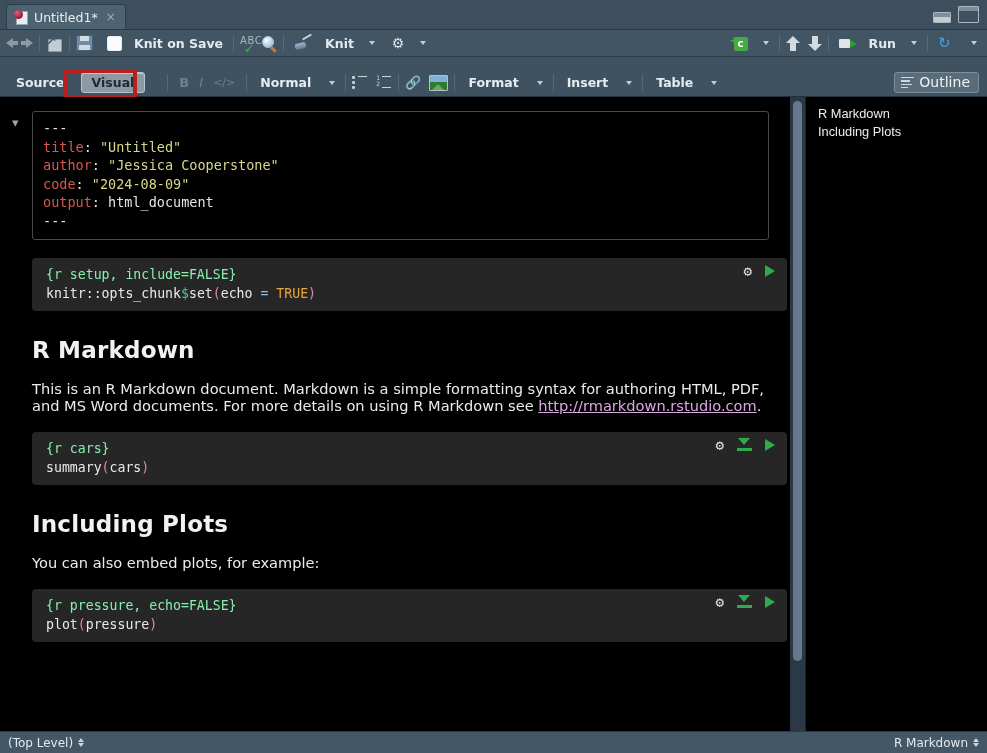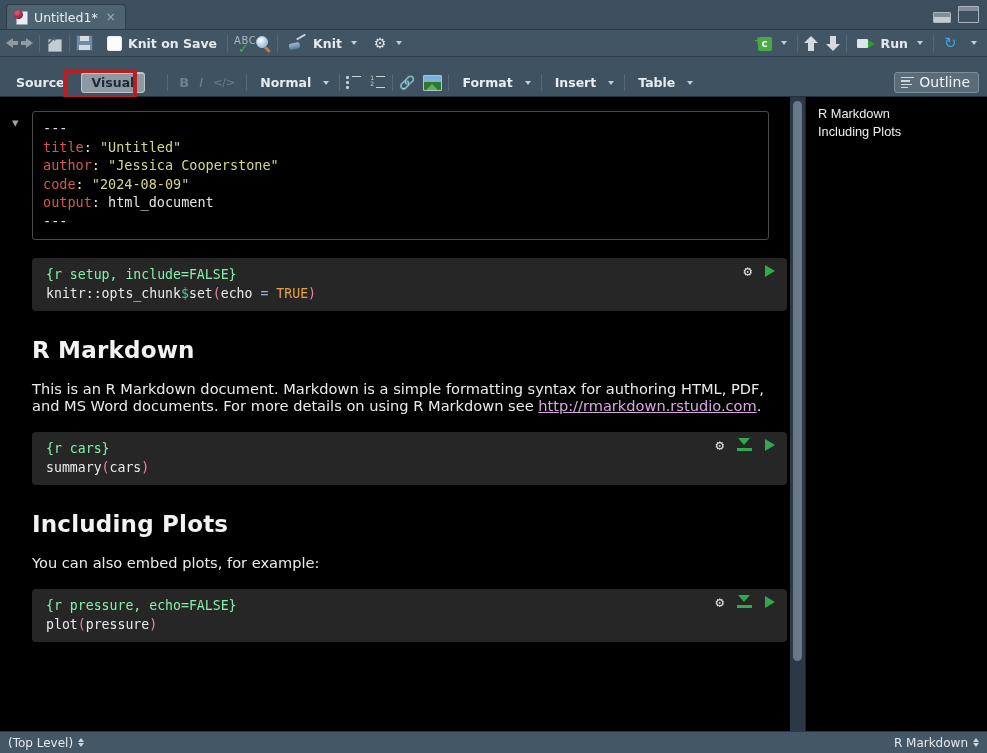--- a/index.html
+++ b/index.html
@@ -73,21 +73,21 @@
     height: 26px;
     background: #425565;
     display: flex; align-items: center;
     padding: 0 6px;
     border-bottom: 1px solid #2e3d49;
     color: #dbe3e9; font-size: 12.5px;
   }
   .tb-group { display: flex; align-items: center; gap: 3px; }
   .tb-sep { width: 1px; height: 17px; background: #56697a; margin: 0 6px; }
   .tb-btn {
-    display: flex; align-items: center; gap: 6px;
+    display: flex; align-items: center; gap: 12px;
     padding: 1px 4px; border-radius: 3px;
     color: #e3e9ee; font-size: 12.5px; white-space: nowrap;
   }
   .caret { width: 0; height: 0; border-left: 3.5px solid transparent;
            border-right: 3.5px solid transparent; border-top: 4px solid #c3cdd5; margin-left: 3px;}
   .arrow-left, .arrow-right {
     width: 0; height: 0; border-top: 5px solid transparent; border-bottom: 5px solid transparent;
   }
   .arrow-left { border-right: 7px solid #8e9aa4; }
   .arrow-right { border-left: 7px solid #8e9aa4; }

